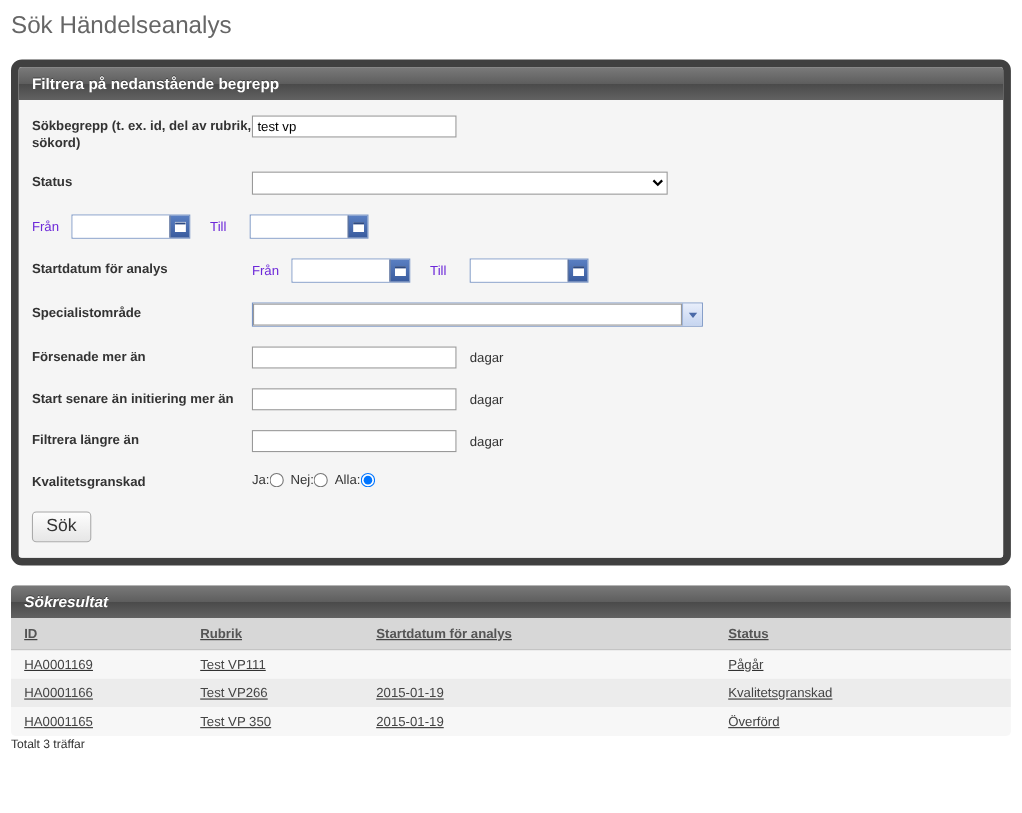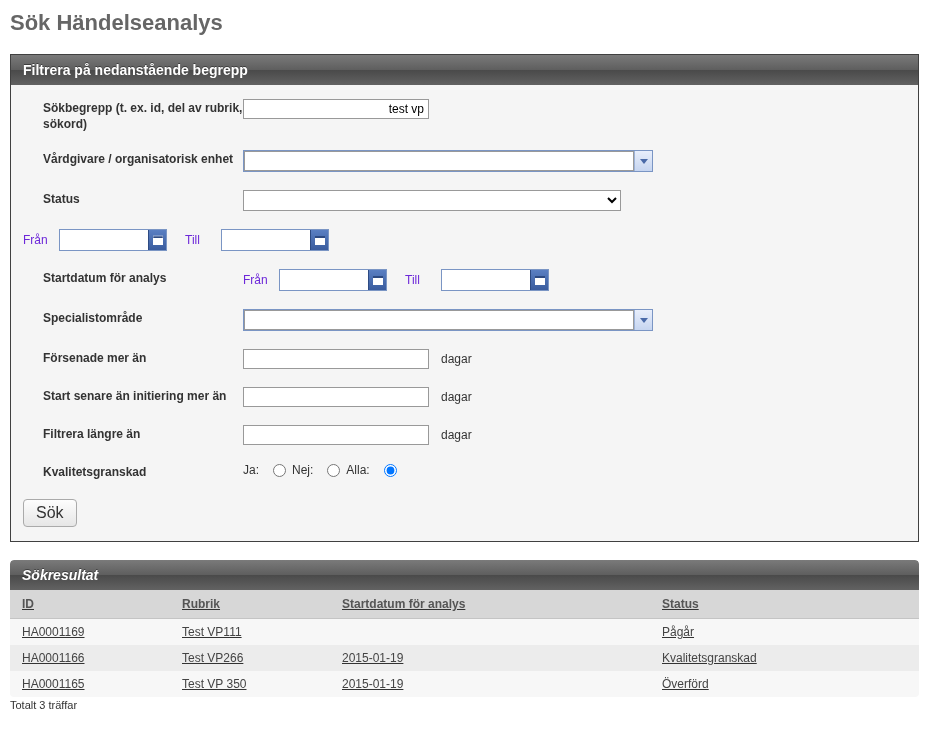--- a/index.html
+++ b/index.html
@@ -5,27 +5,27 @@
     * { box-sizing: border-box; margin: 0; padding: 0; }
     body {
       font-family: Verdana, Arial, sans-serif;
       font-size: 12px;
       color: #333;
       background: #fff;
       padding: 10px;
     }
     .page-title {
       font-size: 22px;
-      font-weight: bold;
+      font-weight: normal;
       color: #666;
       margin-bottom: 18px;
     }
     .panel {
-      border: 1px solid #404040;
-      border-radius: 0;
+      border: 7px solid #404040;
+      border-radius: 10px;
       overflow: hidden;
       margin-bottom: 18px;
     }
     .panel-header {
       background: linear-gradient(to bottom, #7a7a7a 0%, #5e5e5e 50%, #4a4a4a 51%, #626262 100%);
       color: #fff;
       font-weight: bold;
       font-size: 14px;
       padding: 7px 12px;
       text-shadow: 0 -1px 0 rgba(0,0,0,0.4);
@@ -41,36 +41,34 @@
     }
     .form-row:last-child { margin-bottom: 0; }
     .form-label {
       width: 200px;
       flex-shrink: 0;
       font-weight: bold;
       color: #333;
       font-size: 12px;
       padding-top: 2px;
       line-height: 1.3;
-      margin-left: 20px;
     }
     .form-control {
       flex: 1;
       display: flex;
       align-items: center;
       gap: 8px;
       flex-wrap: wrap;
     }
     input[type="text"] {
       border: 1px solid #999;
       padding: 2px 4px;
       font-size: 12px;
       height: 20px;
       background: #fff;
-      text-align: right;
     }
     .input-medium { width: 186px; }
     select {
       border: 1px solid #999;
       font-size: 12px;
       height: 21px;
       background: #fff;
     }
     .select-large { width: 378px; }
     .combo-select {
@@ -137,21 +135,21 @@
     .radio-group {
       display: flex;
       align-items: center;
       gap: 6px;
     }
     .radio-group label {
       font-size: 12px;
       color: #333;
       display: flex;
       align-items: center;
-      gap: 14px;
+      gap: 0;
     }
     .radio-group input[type="radio"] { margin: 0; }
     .btn {
       background: linear-gradient(to bottom, #fdfdfd, #e6e6e6);
       border: 1px solid #aaa;
       border-radius: 4px;
       padding: 4px 12px;
       font-size: 16px;
       cursor: pointer;
       color: #333;
@@ -212,33 +210,20 @@
   <div class="panel-header">Filtrera på nedanstående begrepp</div>
   <div class="panel-body">
 
     <div class="form-row">
       <div class="form-label">Sökbegrepp (t. ex. id, del av rubrik, sökord)</div>
       <div class="form-control">
         <input type="text" class="input-medium" value="test vp" style="">
       </div>
     </div>
 
-    <div class="form-row">
-      <div class="form-label">Vårdgivare / organisatorisk enhet</div>
-      <div class="form-control">
-        <div class="combo-select">
-          <input class="combo-select-input" type="text" value="" style="">
-          <div class="combo-select-btn">
-            <svg viewBox="0 0 8 5">
-                <path d="M0 0 L8 0 L4 5 Z" fill="#4a6aa8"></path>
-              </svg>
-          </div>
-        </div>
-      </div>
-    </div>
 
     <div class="form-row">
       <div class="form-label">Status</div>
       <div class="form-control">
         <select class="select-large"><option></option></select>
       </div>
     </div>
 
     <div class="form-row">
       <div class="form-control">

